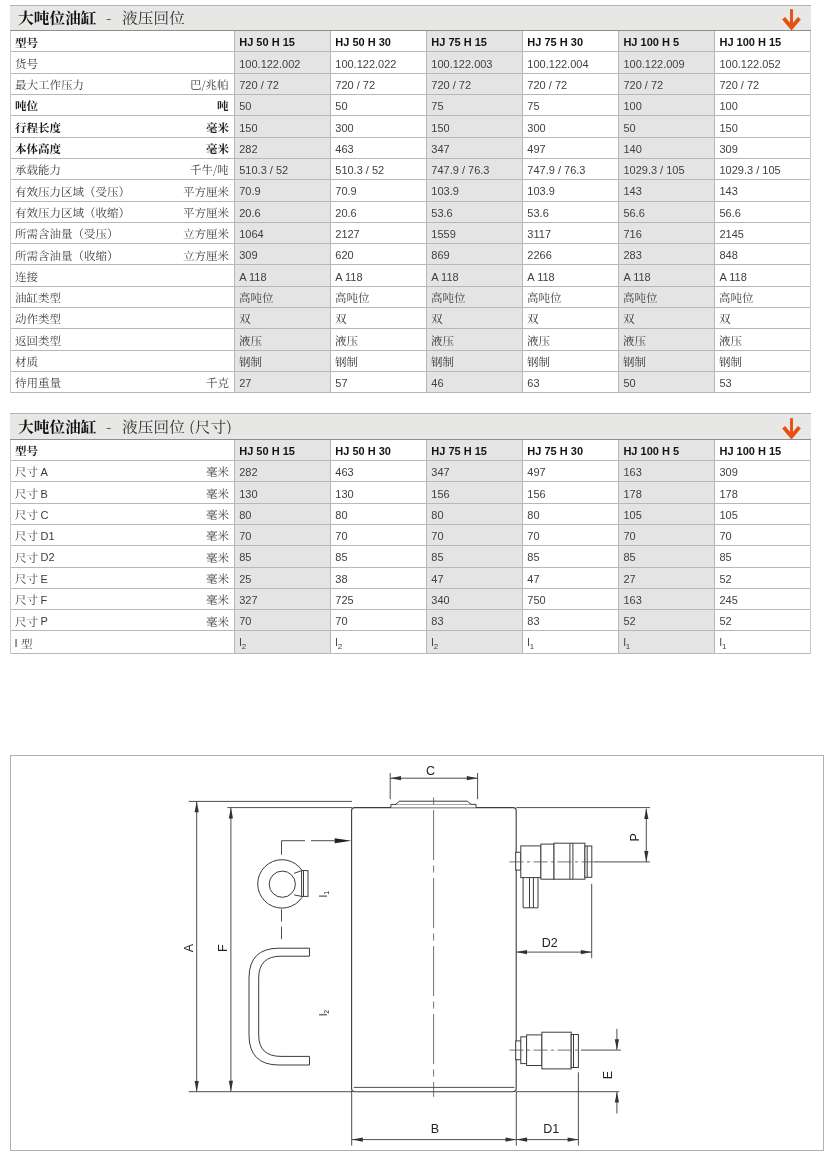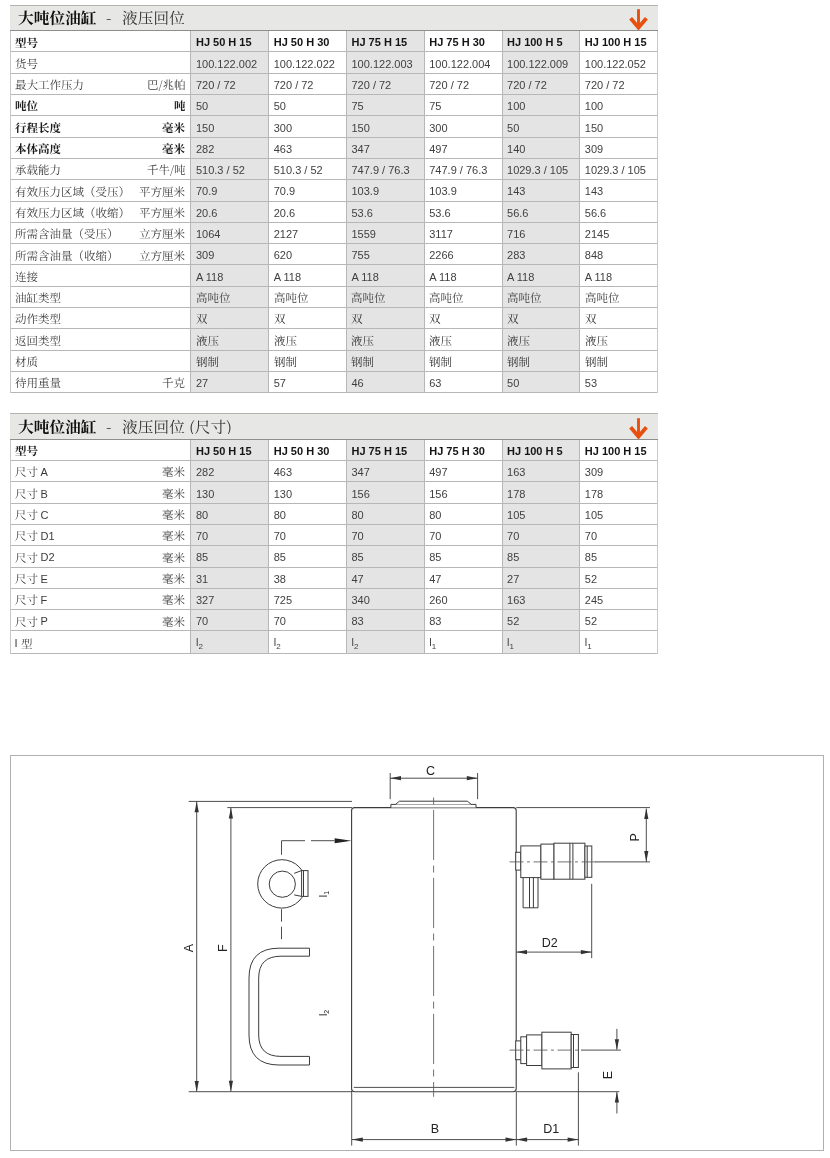--- a/index.html
+++ b/index.html
@@ -1,16 +1,16 @@
 <!DOCTYPE html>
 <html><head><meta charset="utf-8"><style>
 *{margin:0;padding:0;box-sizing:border-box}
 html,body{width:830px;height:1158px;background:#fff;font-family:"Liberation Sans",sans-serif;position:relative;overflow:hidden}
 svg.z{display:block}
-.tblock{position:absolute;left:10px;width:648px}
+.tblock{position:absolute;left:10px;width:801px}
 .tbar{position:relative;height:26.5px;background:#e7e7e5;border-top:1px solid #b3b3b1;border-bottom:1.5px solid #8e8e8c;}
 .tt{position:absolute;left:7.5px;top:0;bottom:0;display:flex;align-items:center}
 .tsp{width:9.5px}
 .arr{position:absolute;right:10px;top:2.5px}
 .grid{border-left:1px solid #c9c9c9;border-right:1px solid #c9c9c9}
 .r{display:flex;height:21.3px;border-bottom:1px solid #b7b7b7}
 .grid .r:last-child.tall{height:22.8px}
 .r .c0{width:226.6px;display:flex;align-items:center;padding:0 5px 0 3.5px}
 .lab{display:flex;align-items:center}
 .un{margin-left:auto;display:flex;align-items:center}
@@ -493,21 +493,21 @@
             </svg>
           </div>
         </div>
         <div class="c s">
           <span class="lv">309</span>
         </div>
         <div class="c">
           <span class="lv">620</span>
         </div>
         <div class="c s">
-          <span class="lv">755</span>
+          <span class="lv">869</span>
         </div>
         <div class="c">
           <span class="lv">2266</span>
         </div>
         <div class="c s">
           <span class="lv">283</span>
         </div>
         <div class="c">
           <span class="lv">848</span>
         </div>
@@ -1112,21 +1112,21 @@
           <div class="un">
             <svg class="z" width="23.0" height="11.5" viewBox="0 0 23.0 11.5">
               <g fill="#3a3a3a" transform="translate(0,10.12) scale(0.1150)">
                 <use href="#gR6beb" x="0.0"></use>
                 <use href="#gR7c73" x="100.0"></use>
               </g>
             </svg>
           </div>
         </div>
         <div class="c s">
-          <span class="lv">31</span>
+          <span class="lv">25</span>
         </div>
         <div class="c">
           <span class="lv">38</span>
         </div>
         <div class="c s">
           <span class="lv">47</span>
         </div>
         <div class="c">
           <span class="lv">47</span>
         </div>
@@ -1160,21 +1160,21 @@
         <div class="c s">
           <span class="lv">327</span>
         </div>
         <div class="c">
           <span class="lv">725</span>
         </div>
         <div class="c s">
           <span class="lv">340</span>
         </div>
         <div class="c">
-          <span class="lv">260</span>
+          <span class="lv">750</span>
         </div>
         <div class="c s">
           <span class="lv">163</span>
         </div>
         <div class="c">
           <span class="lv">245</span>
         </div>
       </div>
       <div class="r">
         <div class="c0">

